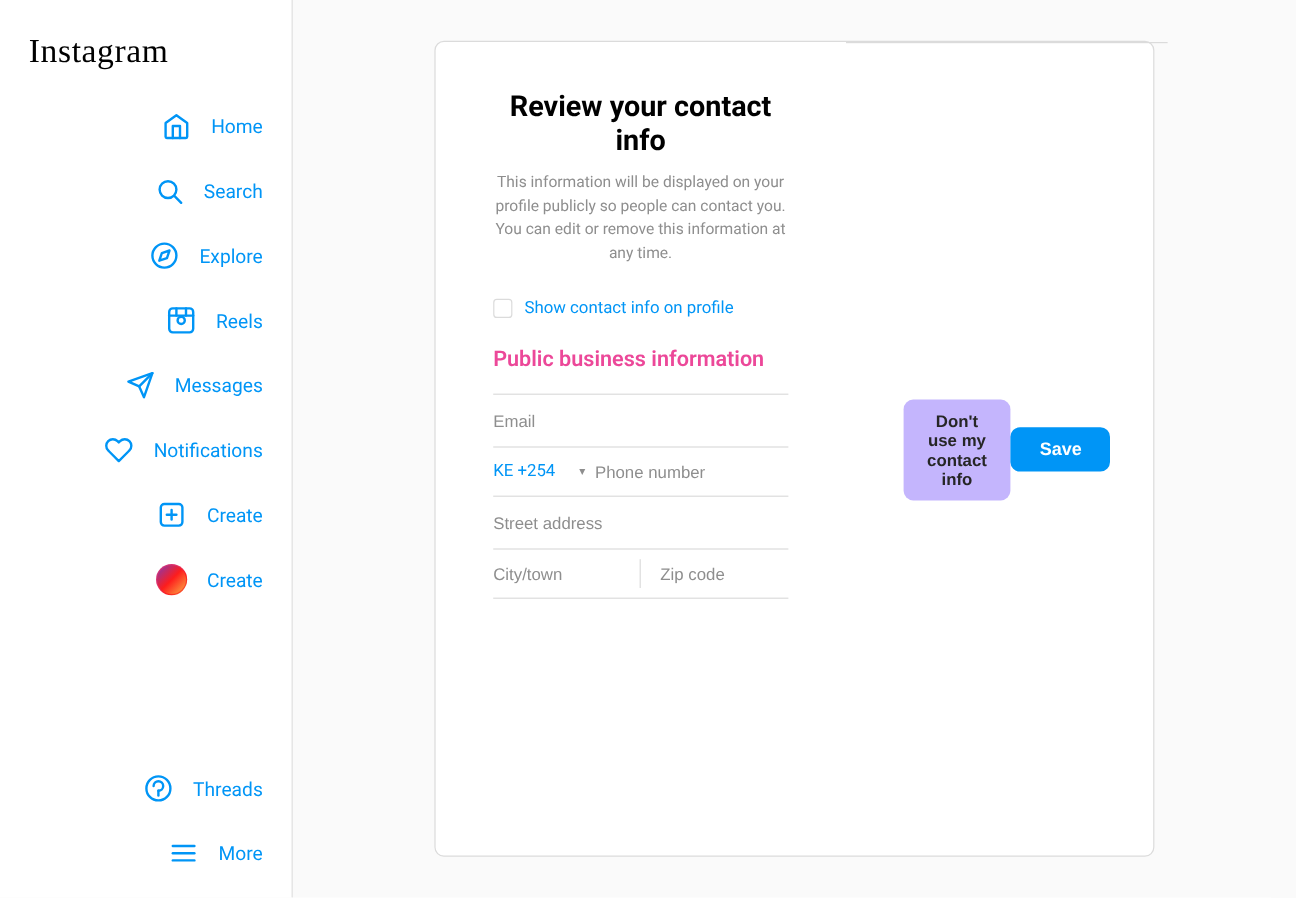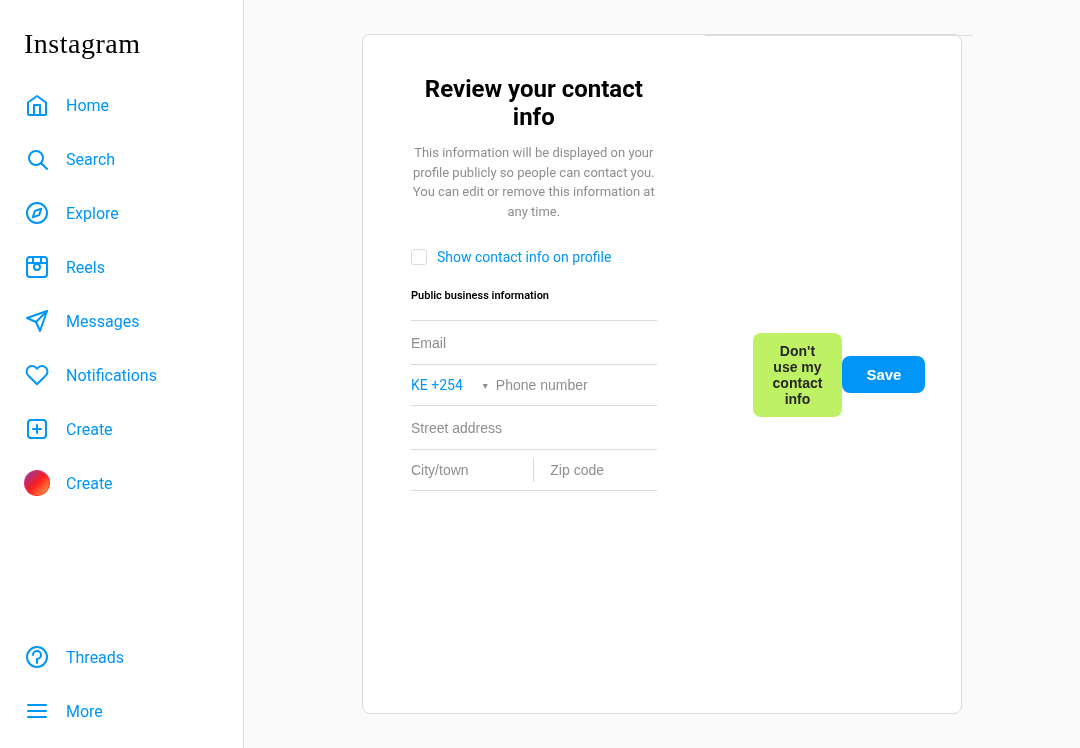--- a/index.html
+++ b/index.html
@@ -35,20 +35,21 @@
       align-items: center;
       gap: 16px;
       padding: 12px 12px;
       border-radius: 10px;
       cursor: pointer;
       color: #0095f6;
       font-size: 16px;
       font-weight: 400;
       text-decoration: none;
       transition: background 0.1s;
+      justify-content: flex-end;
     }
     .nav-icon {
       width: 26px;
       height: 26px;
       display: flex;
       align-items: center;
       justify-content: center;
       flex-shrink: 0;
     }
     .nav-icon svg { width: 24px; height: 24px; }
@@ -125,23 +126,23 @@
       background: #fff;
       cursor: pointer;
       flex-shrink: 0;
     }
     .checkbox-label {
       font-size: 14px;
       color: #0095f6;
       cursor: pointer;
     }
     .section-heading {
-      font-size: 11px;
+      font-size: 18px;
       font-weight: 600;
-      color: #000000;
+      color: #ec4899;
       margin-bottom: 18px;
     }
     .form-fields {
       display: flex;
       flex-direction: column;
       gap: 0;
     }
     .field-row {
       border-bottom: 1px solid #dbdbdb;
       padding: 12px 0;
@@ -209,21 +210,21 @@
 
     
     .card-footer {
       border-top: 1px solid #dbdbdb;
       padding: 20px 48px;
       display: flex;
       align-items: center;
       justify-content: space-between;
     }
     .btn-secondary {
-      background: #bef264;
+      background: #c4b5fd;
       color: #262626;
       border: none;
       border-radius: 8px;
       padding: 10px 20px;
       font-size: 14px;
       font-weight: 600;
       cursor: pointer;
     }
     .btn-primary {
       background: #0095f6;

